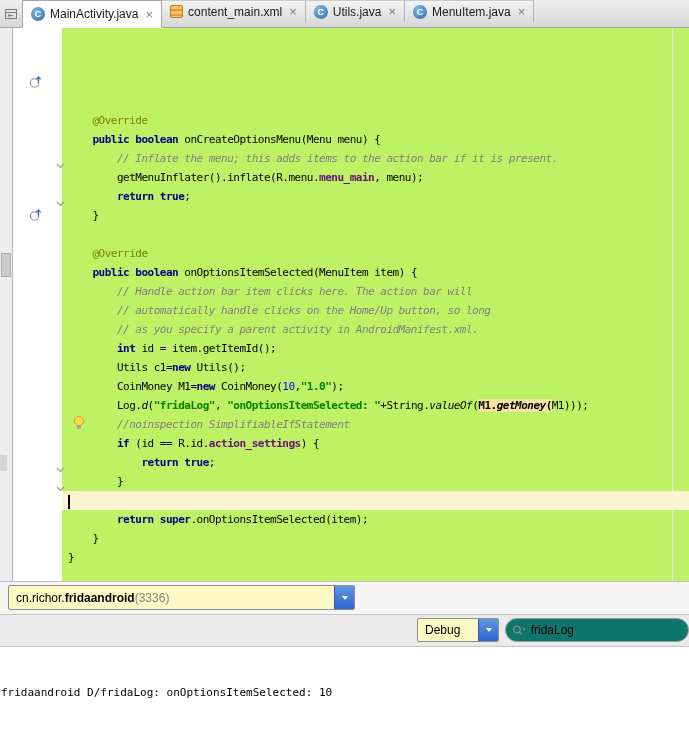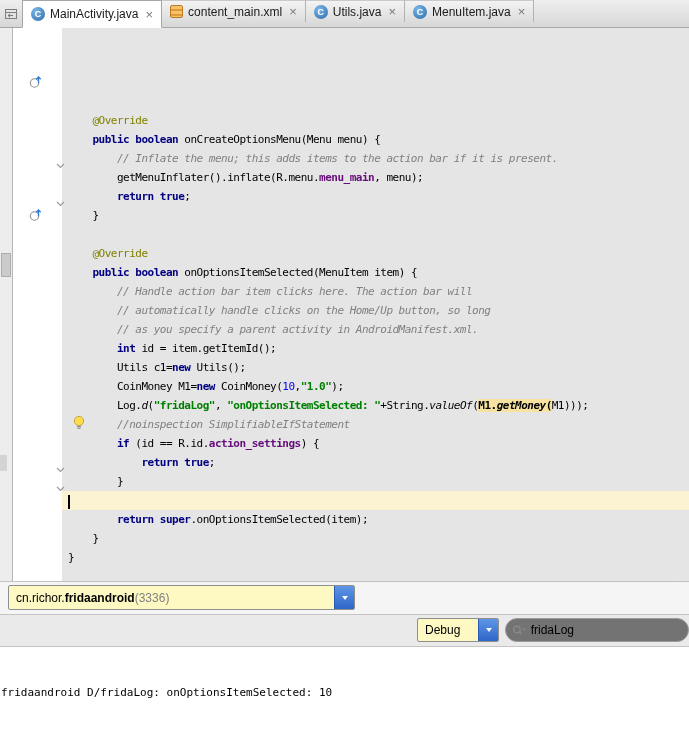--- a/index.html
+++ b/index.html
@@ -19,21 +19,21 @@
                 height:28px; margin-bottom:-1px; }
   .file-icon { flex:0 0 auto; }
   .file-icon.java { width:14px; height:14px; border-radius:50%;
         background:radial-gradient(circle at 35% 30%, #7AB6E8, #2E6CA9);
         color:#fff; font-size:9px; font-weight:bold; display:flex; align-items:center; justify-content:center; }
   .file-icon.xml { width:13px; height:13px; border-radius:2px; border:1px solid #B97C22;
         background:repeating-linear-gradient(#F6C36A, #F6C36A 3px, #E09A33 3px, #E09A33 5px); }
   .tab-close { color:#787878; font-size:13px; line-height:13px; margin-left:2px; }
 
   
-  .main { flex:1 1 auto; min-height:0; display:flex; background:#e5e5e5; }
+  .main { flex:1 1 auto; min-height:0; display:flex; background:#bef264; }
   .stripe { flex:0 0 13px; background:#EDEDED; border-right:1px solid #B6B6B6; position:relative; }
   .stripe-thumb { position:absolute; left:1px; top:225px; width:10px; height:24px;
                   background:#CBCBCB; border:1px solid #ADADAD; }
   .stripe-mark { position:absolute; left:0; top:427px; width:7px; height:16px; background:#D4D4D4; }
   .editor { flex:1 1 auto; min-width:0; display:flex; position:relative; }
   .gutter { flex:0 0 49px; position:relative; background:#fff; z-index:2; }
   .gmark { position:absolute; }
   .gmark.override-icon { left:16px; }
   .gmark.fold-icon { left:43px; }
   .gmark.lightbulb-icon { left:60px; }
@@ -65,21 +65,21 @@
   .debug-combo { width:82px; height:24px; }
   .combo-text { flex:1 1 auto; display:flex; align-items:center; padding:0 7px;
                 white-space:nowrap; overflow:hidden; color:#000; }
   .combo-text .dim { color:#808080; }
   .combo-btn { flex:0 0 20px; background:linear-gradient(#5E96E8,#2F66C8);
                border-left:1px solid #2B5CB5; display:flex; align-items:center; justify-content:center; }
   .arrow-down { width:0; height:0; border-left:3.5px solid transparent;
                 border-right:3.5px solid transparent; border-top:4.5px solid #fff; }
   .filter-row { flex:0 0 32px; background:#EAEAEA; border-top:1px solid #C4C4C4;
                 display:flex; align-items:center; justify-content:flex-end; gap:6px; }
-  .search { width:184px; height:24px; background:#737373; border:1px solid #9B9B9B;
+  .search { width:184px; height:24px; background:#0f766e; border:1px solid #9B9B9B;
             border-radius:12px; display:flex; align-items:center; padding:0 6px; gap:4px; }
   .search-input { border:none; outline:none; background:transparent; flex:1 1 auto; min-width:0;
                   font-size:12px; font-family:"Liberation Sans",sans-serif; color:#000; }
   .log-area { flex:1 1 auto; background:#fff; border-top:1px solid #C4C4C4;
               font-family:"DejaVu Sans Mono",monospace; font-size:11px; color:#000;
               padding:13px 2px 0 1px; white-space:pre; overflow:hidden; }
 </style>
 </head>
 <body>
 

